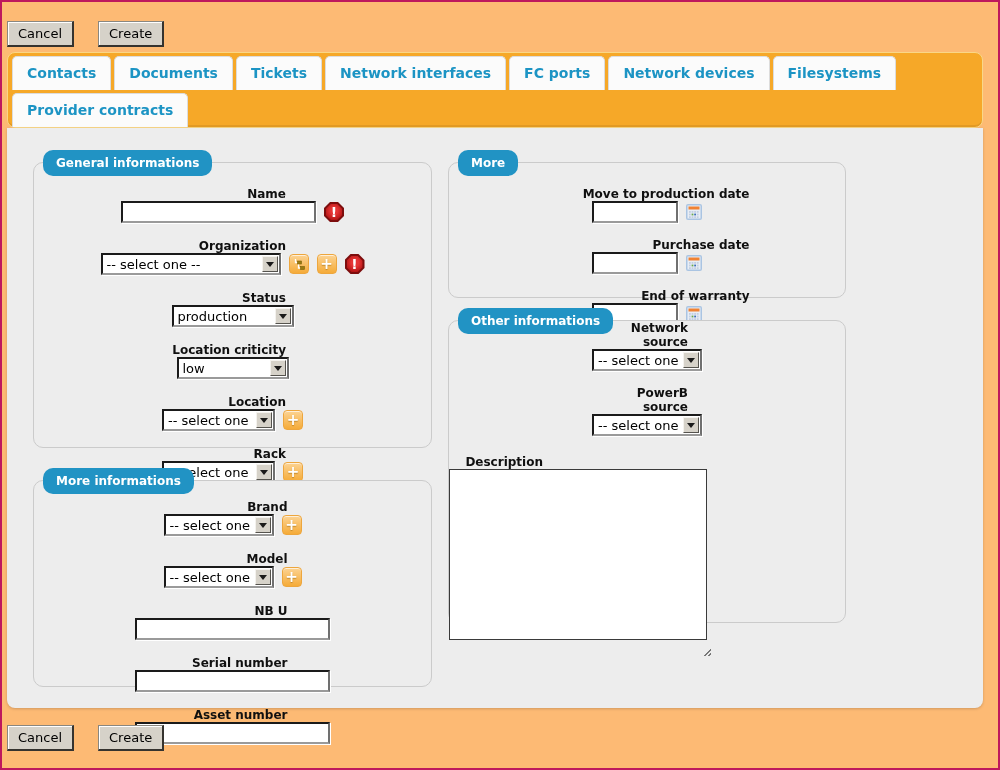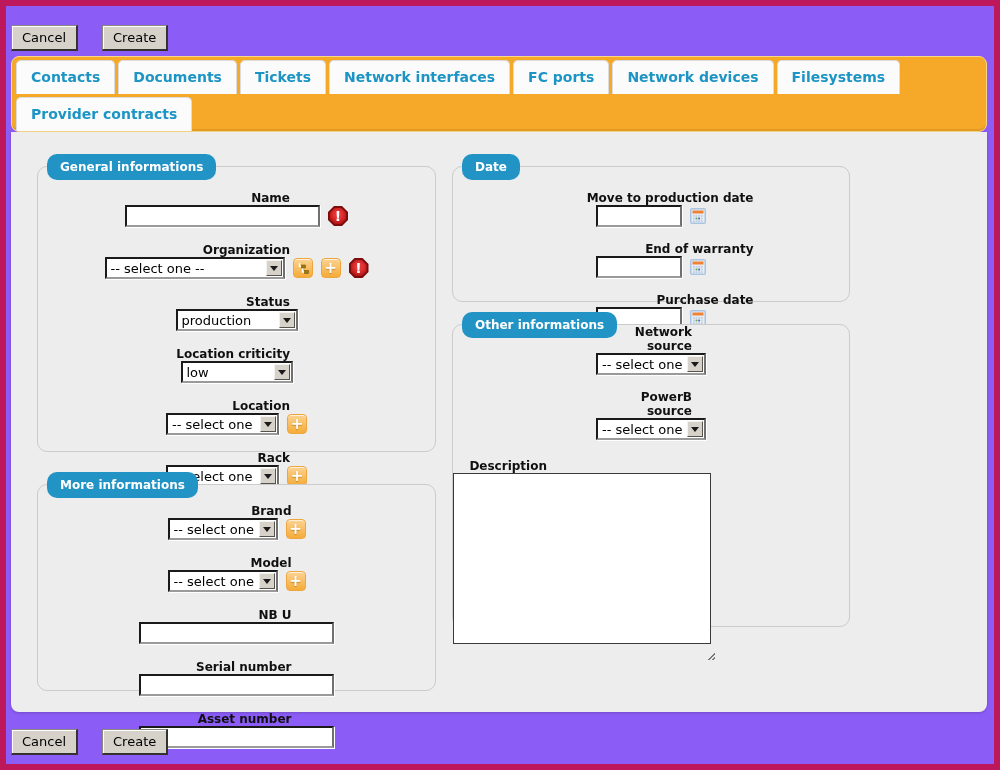--- a/index.html
+++ b/index.html
@@ -1,18 +1,18 @@
 <!DOCTYPE html>
 <html><head>
 <meta charset="utf-8">
 <style>
   html,body{margin:0;padding:0;background:#9fb9c6;}
   .page{
     position:relative;width:1000px;height:770px;box-sizing:border-box;
-    border:6px solid #be185d;background:#8b5cf6;
+    border:2px solid #be185d;background:#fdba74;
     font-family:"DejaVu Sans","Liberation Sans",sans-serif;overflow:hidden;
   }
   .toolbar{position:absolute;left:5px;display:flex;gap:24px;}
   .toolbar.top{top:19px;}
   .toolbar.bottom{top:723px;}
   .btn{
     background:#d6d2c9;color:#000;cursor:pointer;
     border:1px solid #8a877f;border-right:2px solid #35332f;border-bottom:2px solid #35332f;
     box-shadow:inset 1px 1px 0 #fff;
     font:13px "DejaVu Sans","Liberation Sans",sans-serif;padding:4px 10px;min-width:49px;
@@ -274,21 +274,21 @@
 
       <div class="row">
         <div class="lbl">Asset number</div>
         <div class="fld">
           <input class="sunken tin w195" value="" style="">
         </div>
       </div>
     </div>
 
     <div class="fs fs-date">
-      <div class="legend">Date</div>
+      <div class="legend">More</div>
 
       <div class="row">
         <div class="lbl">Move to production date</div>
         <div class="fld">
           <input class="sunken tin w86" value="" style="">
           <svg class="cal" viewBox="0 0 16 16">
             <rect x="0" y="0" width="16" height="16" rx="2" fill="#aac4e2"></rect>
             <rect x="1.5" y="1.5" width="13" height="13" fill="#e8edf5"></rect>
             <rect x="2.5" y="2.5" width="11" height="3" fill="#f08233"></rect>
             <g fill="#c2cfe2">
@@ -303,21 +303,21 @@
                 <rect x="8.2" y="12.2" width="1.8" height="1.8"></rect>
                 <rect x="10.8" y="12.2" width="1.8" height="1.8"></rect>
             </g>
             <rect x="5.6" y="9.6" width="1.8" height="1.8" fill="#6aa84f"></rect>
             <rect x="8.2" y="9.6" width="1.8" height="1.8" fill="#3f6fbf"></rect>
           </svg>
         </div>
       </div>
 
       <div class="row">
-        <div class="lbl">End of warranty</div>
+        <div class="lbl">Purchase date</div>
         <div class="fld">
           <input class="sunken tin w86" value="" style="">
           <svg class="cal" viewBox="0 0 16 16">
             <rect x="0" y="0" width="16" height="16" rx="2" fill="#aac4e2"></rect>
             <rect x="1.5" y="1.5" width="13" height="13" fill="#e8edf5"></rect>
             <rect x="2.5" y="2.5" width="11" height="3" fill="#f08233"></rect>
             <g fill="#c2cfe2">
               <rect x="3" y="7" width="1.8" height="1.8"></rect>
                 <rect x="5.6" y="7" width="1.8" height="1.8"></rect>
                 <rect x="8.2" y="7" width="1.8" height="1.8"></rect>
@@ -329,21 +329,21 @@
                 <rect x="8.2" y="12.2" width="1.8" height="1.8"></rect>
                 <rect x="10.8" y="12.2" width="1.8" height="1.8"></rect>
             </g>
             <rect x="5.6" y="9.6" width="1.8" height="1.8" fill="#6aa84f"></rect>
             <rect x="8.2" y="9.6" width="1.8" height="1.8" fill="#3f6fbf"></rect>
           </svg>
         </div>
       </div>
 
       <div class="row">
-        <div class="lbl">Purchase date</div>
+        <div class="lbl">End of warranty</div>
         <div class="fld">
           <input class="sunken tin w86" value="" style="">
           <svg class="cal" viewBox="0 0 16 16">
             <rect x="0" y="0" width="16" height="16" rx="2" fill="#aac4e2"></rect>
             <rect x="1.5" y="1.5" width="13" height="13" fill="#e8edf5"></rect>
             <rect x="2.5" y="2.5" width="11" height="3" fill="#f08233"></rect>
             <g fill="#c2cfe2">
               <rect x="3" y="7" width="1.8" height="1.8"></rect>
                 <rect x="5.6" y="7" width="1.8" height="1.8"></rect>
                 <rect x="8.2" y="7" width="1.8" height="1.8"></rect>

